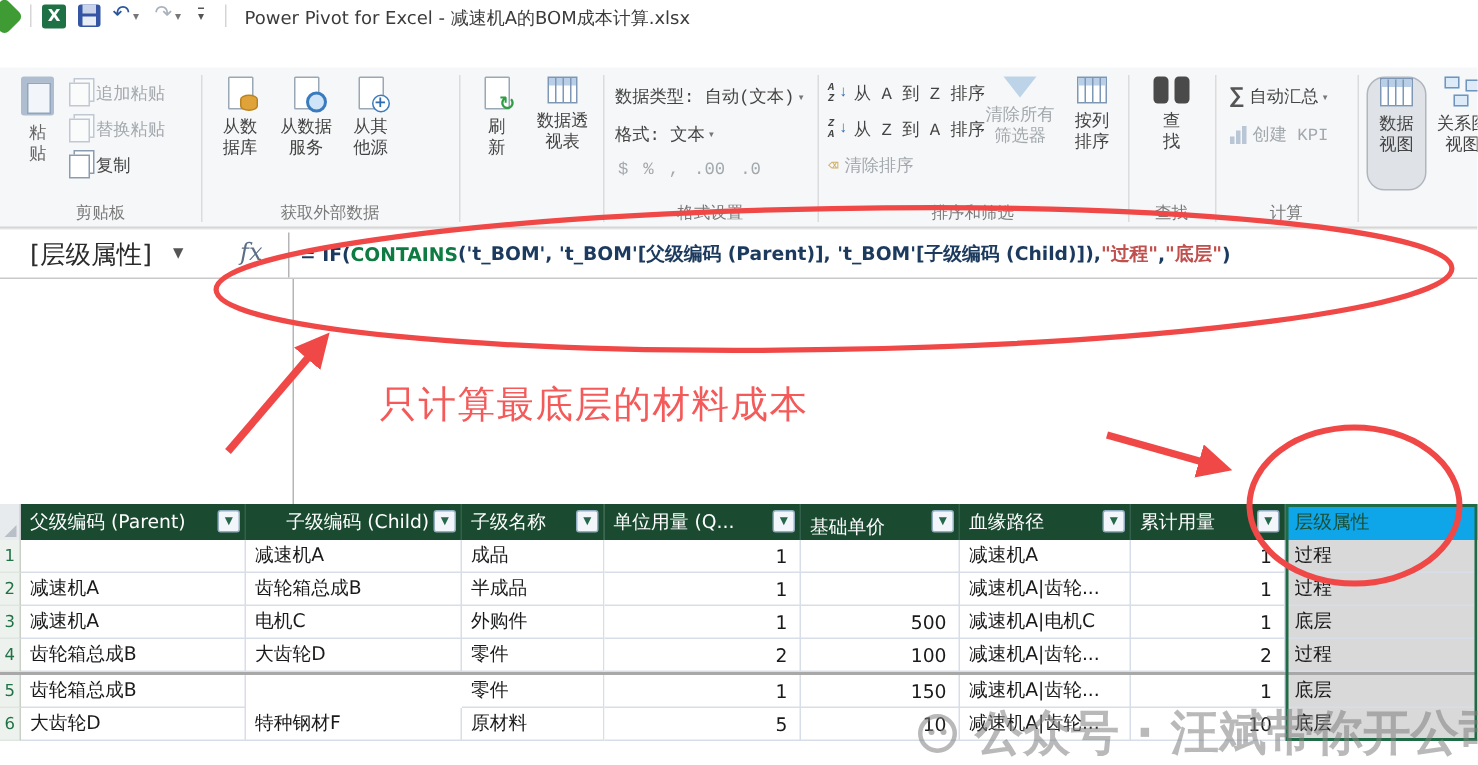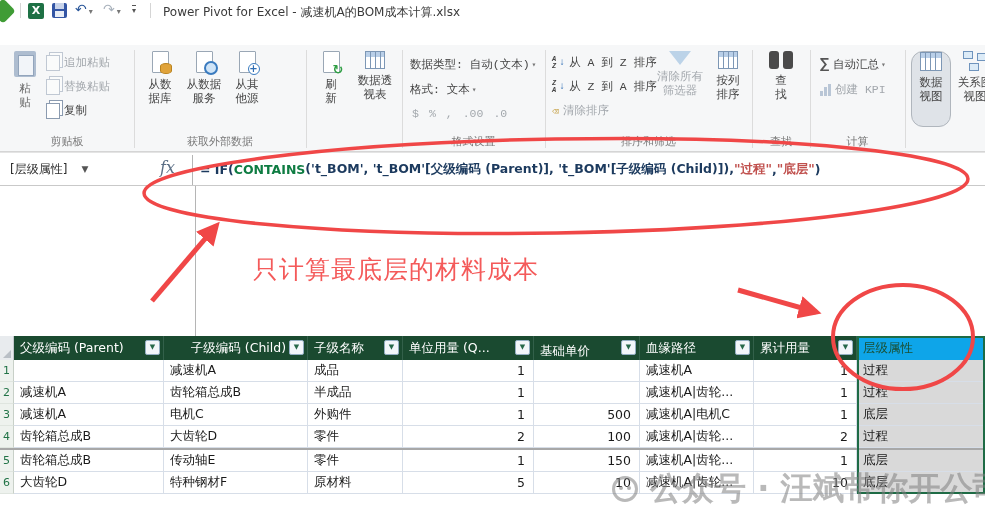--- a/index.html
+++ b/index.html
@@ -58,21 +58,21 @@
   .i-binoc::before { left:0; } .i-binoc::after { right:0; }
   .i-sigma { font-size:15px; color:#555; font-weight:bold; margin-right:4px; line-height:15px; }
   .i-bars { display:inline-flex; align-items:flex-end; gap:1px; margin-right:4px; }
   .i-bars i { display:block; width:3px; background:#b9c6d6; }
   .i-dgm { position:relative; width:24px; height:20px; }
   .i-dgm i { position:absolute; width:10px; height:8px; background:#dcebf7; border:1px solid #6f94bd; }
 
   
   #formulabar { left:0; top:152px; width:985px; height:34px; background:#fff; border-bottom:1px solid #c9c9c9; border-top:1px solid #e4e4e4; }
   #name-box { position:absolute; left:0; top:0; width:148px; height:100%; display:flex; align-items:center; }
-  #name-box .nb-text { margin-left:10px; font-size:12px; color:#2b2b2b; }
+  #name-box .nb-text { margin-left:20px; font-size:17px; color:#2b2b2b; }
   #name-box .nb-arrow { margin-left:14px; font-size:9px; color:#555; }
   #fx-label { position:absolute; left:160px; top:5px; font-family:"DejaVu Serif","Liberation Serif",serif; font-style:italic; font-size:16px; color:#5a6e85; }
   #fx-divider { position:absolute; left:192px; top:2px; width:1px; height:30px; background:#b5b5b5; }
   #formula-text { position:absolute; left:200px; top:0; height:100%; display:flex; align-items:center; font-size:12.5px; font-weight:600; white-space:nowrap; }
   .seg-base { color:#1c3a5e; } .seg-green { color:#0e7c42; } .seg-red { color:#c0504d; }
 
   
   #grid-vline { left:195px; top:186px; width:1px; height:150px; background:#b5b5b5; }
   #annotation-text { left:253px; top:253px; font-size:25px; color:#f45a5a; letter-spacing:1px; white-space:nowrap; }
 
@@ -369,21 +369,20 @@
       <div class="cell" style="left: 14px; width: 150px; top: 90px;">齿轮箱总成B</div>
       <div class="cell" style="left: 164px; width: 144px; top: 90px;">大齿轮D</div>
       <div class="cell" style="left: 308px; width: 95px; top: 90px;">零件</div>
       <div class="cell num" style="left: 403px; width: 131px; top: 90px;">2</div>
       <div class="cell num" style="left: 534px; width: 106px; top: 90px;">100</div>
       <div class="cell" style="left: 640px; width: 114px; top: 90px;">减速机A|齿轮...</div>
       <div class="cell num" style="left: 754px; width: 103px; top: 90px;">2</div>
       <div class="cell cell-selected" style="left: 857px; width: 128px; top: 90px;">过程</div>
       <div class="rownum" style="top: 114px;">5</div>
       <div class="cell" style="left: 14px; width: 150px; top: 114px;">齿轮箱总成B</div>
-      <div class="cell" style="left: 164px; width: 144px; top: 114px;">传动轴E</div>
       <div class="cell" style="left: 308px; width: 95px; top: 114px;">零件</div>
       <div class="cell num" style="left: 403px; width: 131px; top: 114px;">1</div>
       <div class="cell num" style="left: 534px; width: 106px; top: 114px;">150</div>
       <div class="cell" style="left: 640px; width: 114px; top: 114px;">减速机A|齿轮...</div>
       <div class="cell num" style="left: 754px; width: 103px; top: 114px;">1</div>
       <div class="cell cell-selected" style="left: 857px; width: 128px; top: 114px;">底层</div>
       <div class="rownum" style="top: 136px;">6</div>
       <div class="cell" style="left: 14px; width: 150px; top: 136px;">大齿轮D</div>
       <div class="cell" style="left: 164px; width: 144px; top: 136px;">特种钢材F</div>
       <div class="cell" style="left: 308px; width: 95px; top: 136px;">原材料</div>

